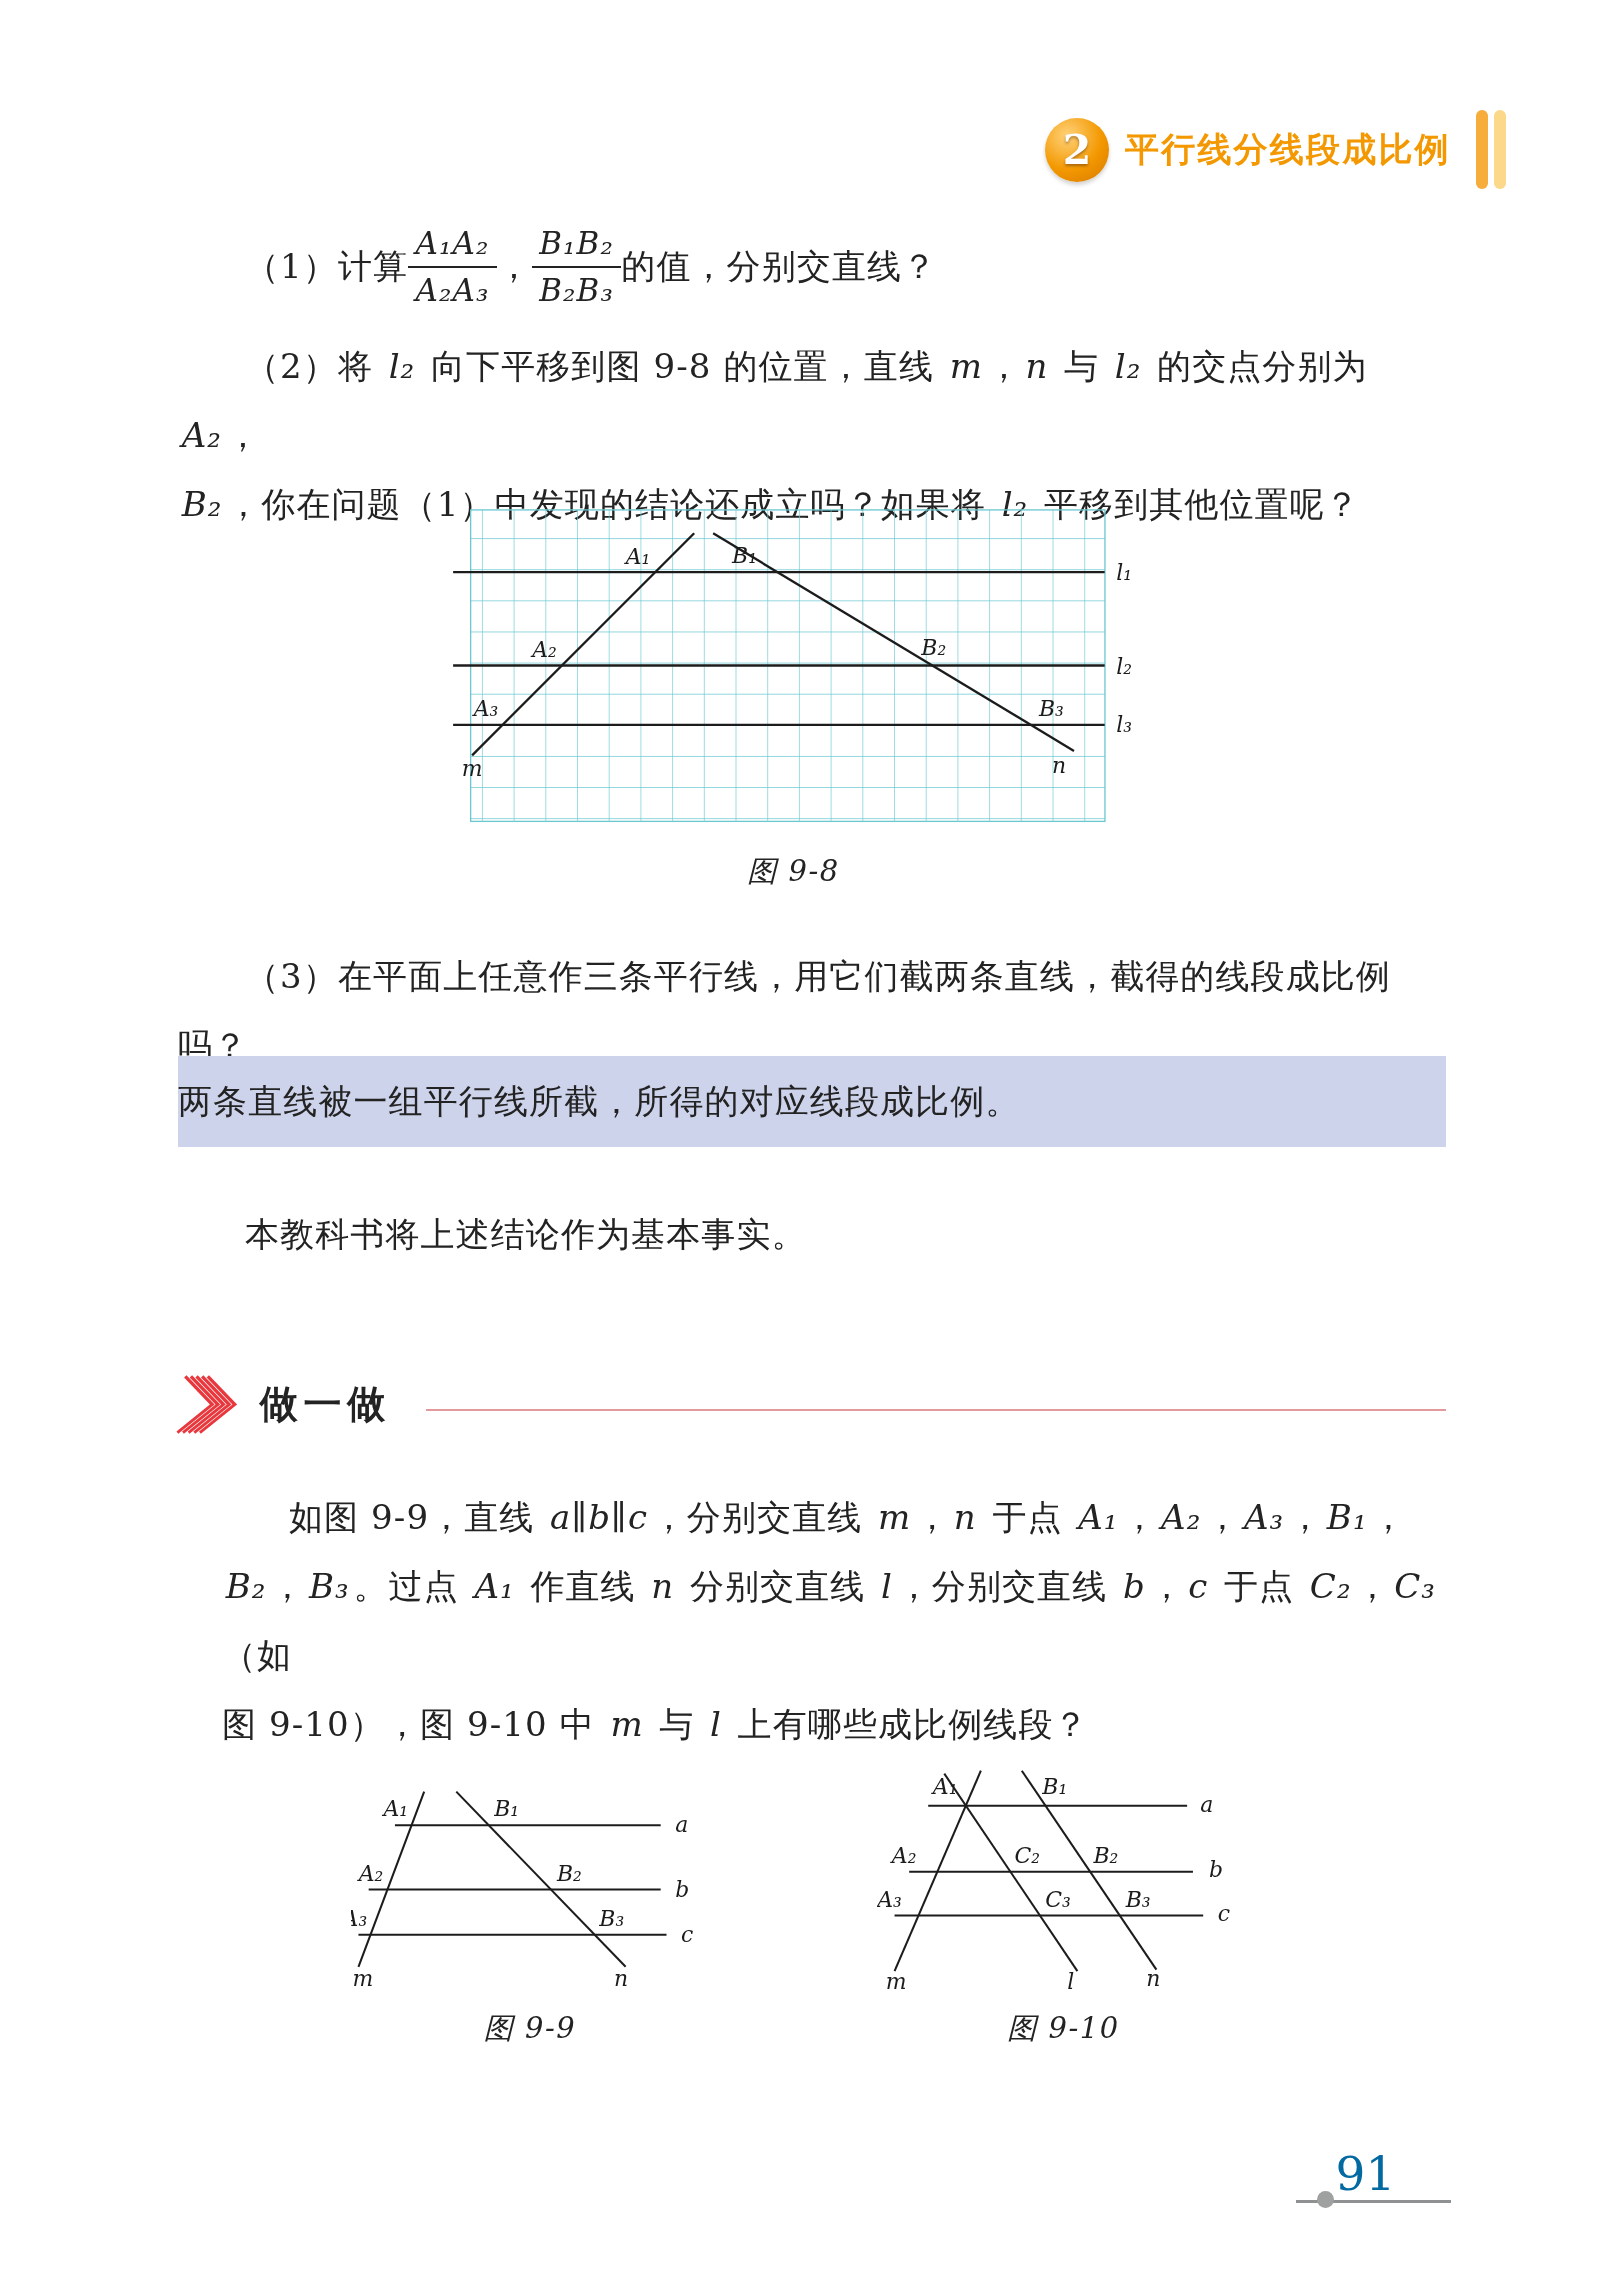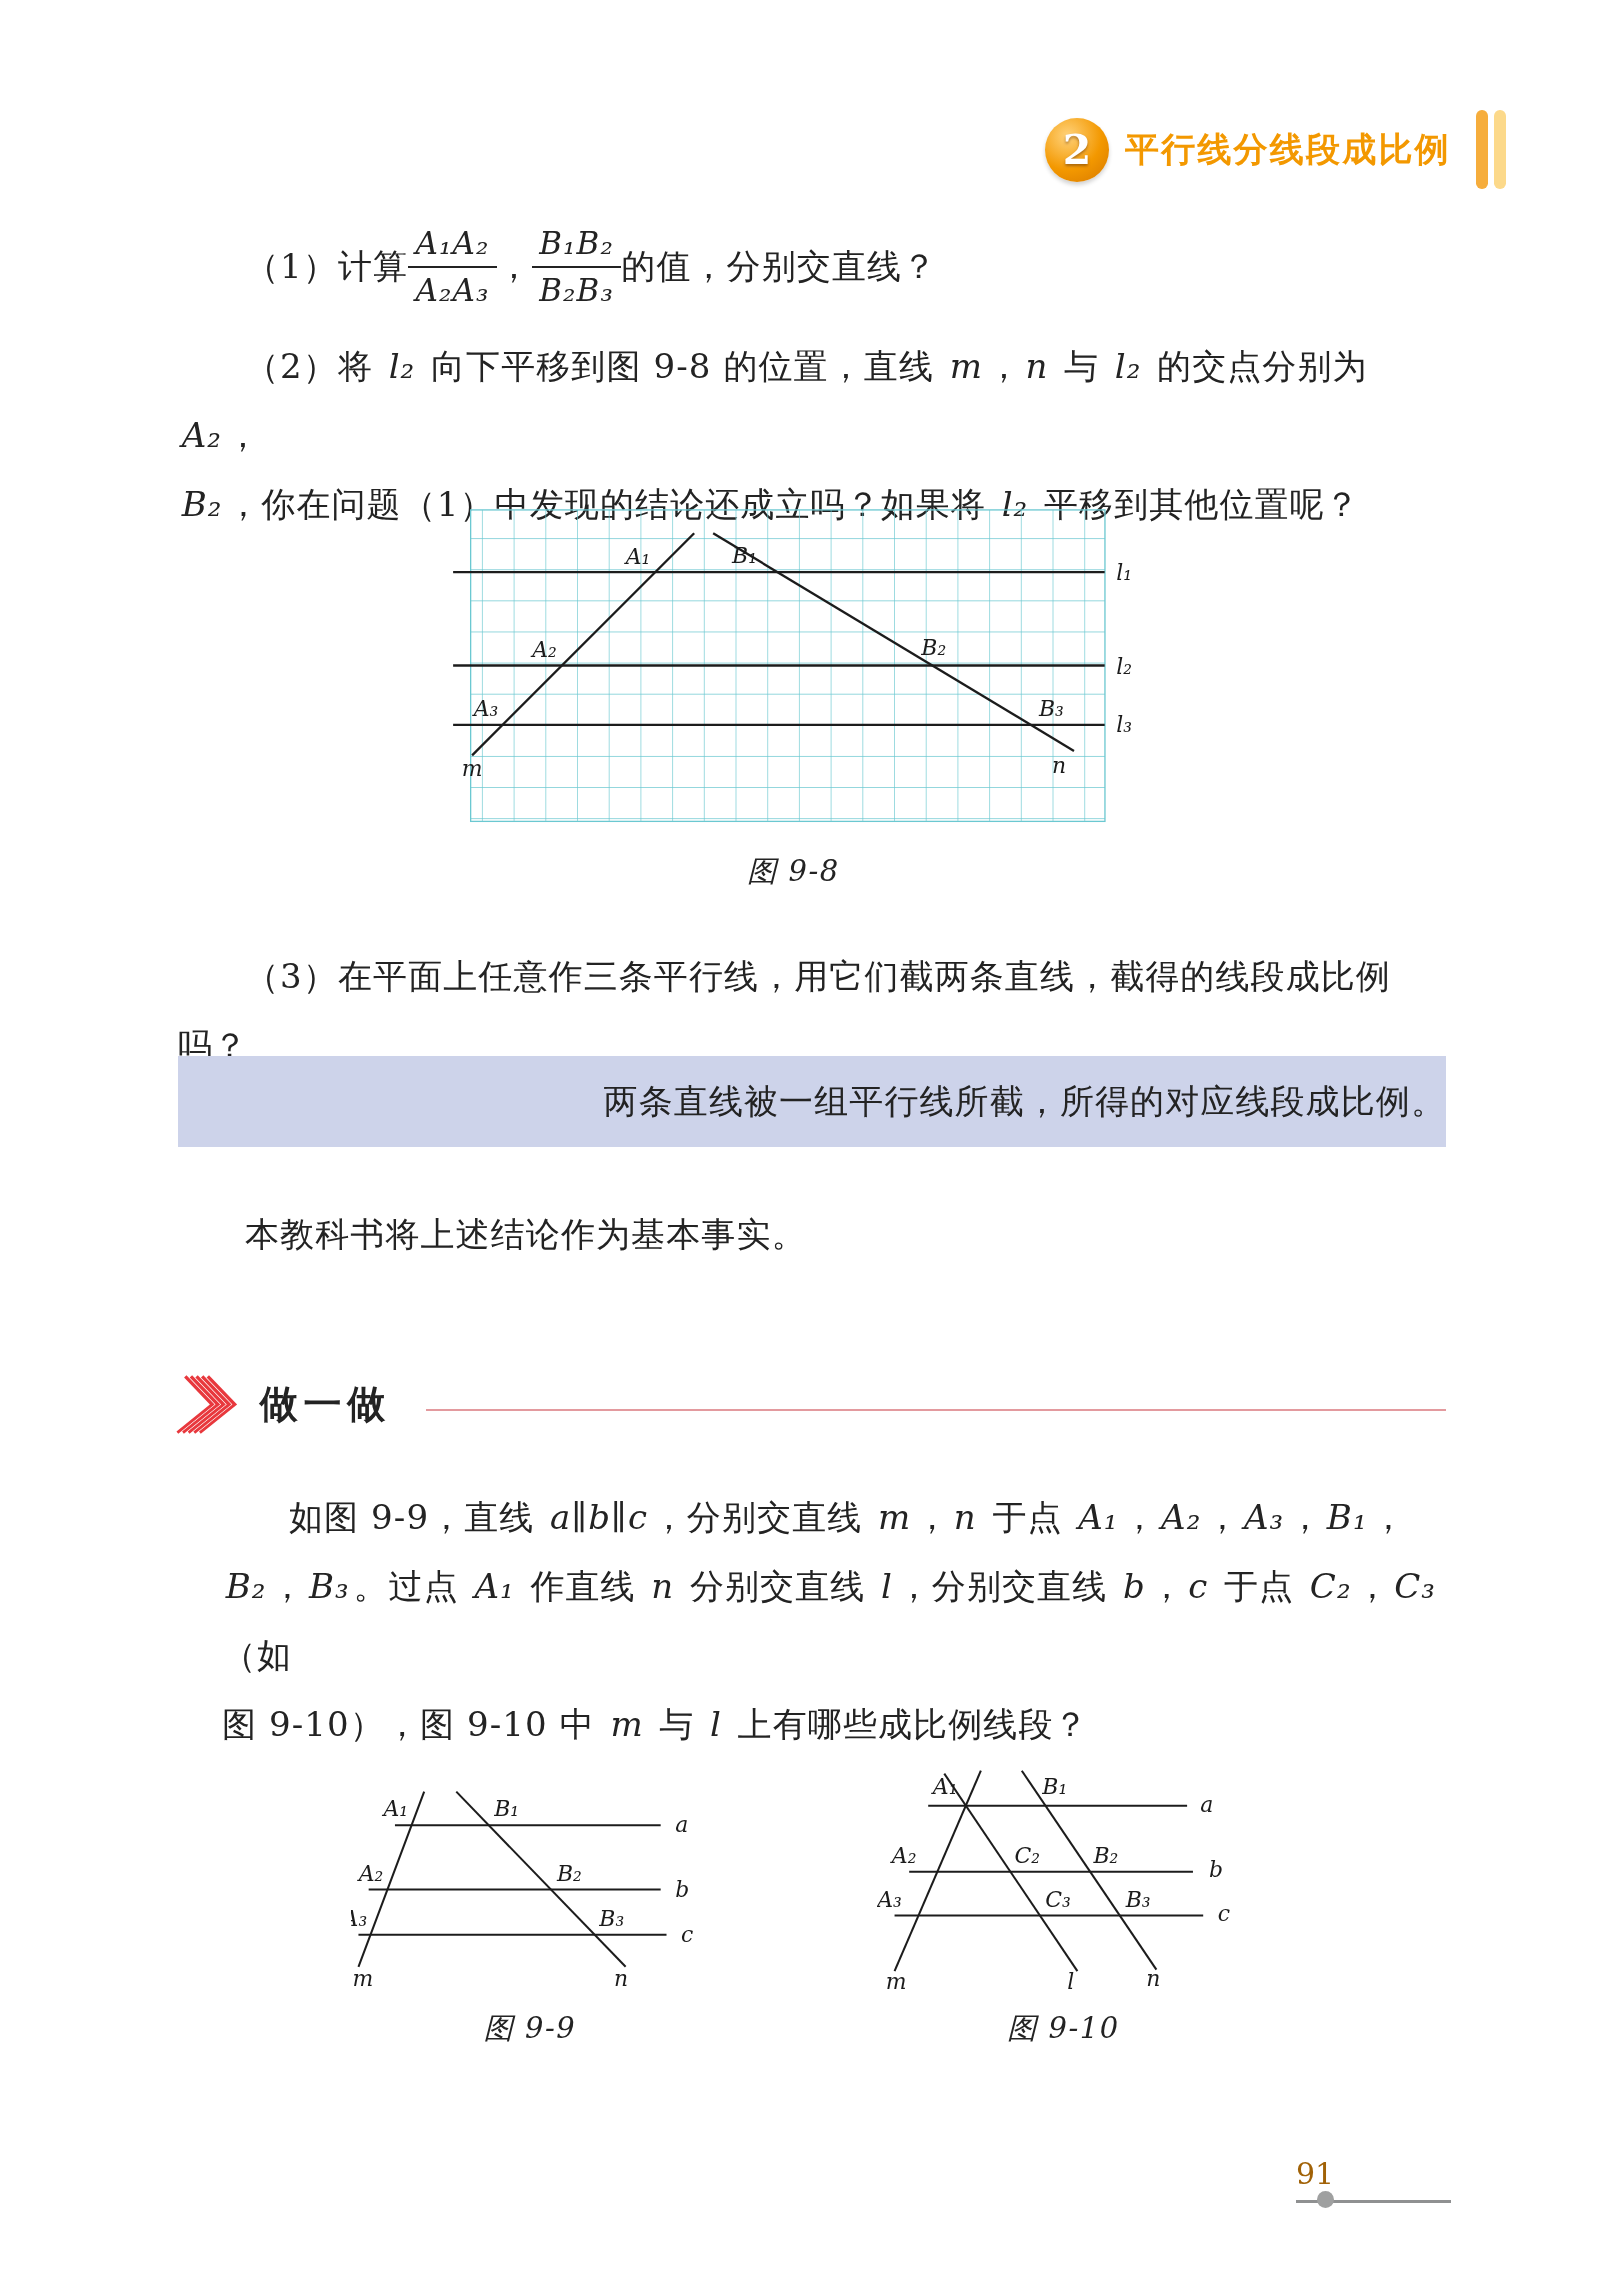--- a/index.html
+++ b/index.html
@@ -44,21 +44,21 @@
   .frac .den { padding:3.7px 7.3px 0; }
 
   .p2 { top:332px; }
   .p3 { top:942px; }
   .p4 { top:1200px; }
   .p5 { top:1483px;margin-left:44px; }
 
   
   .fact-box {
     position:absolute; top:1056px; left:178px; width:1268px; height:91px;
-    background:#cdd3ea; display:flex; align-items:center; justify-content:flex-end;
+    background:#cdd3ea; display:flex; align-items:center; justify-content:flex-start;
     font-size:34px; letter-spacing:1.1px;
   }
 
   
   .fig8-wrap { position:absolute; top:507px; left:450px; width:687px; text-align:center; }
   .fig8-wrap svg { width:687px; height:336px; display:block; }
   .fig-caption { font-size:29px; margin-top:8.8px; color:#232323; letter-spacing:1.5px;font-style:italic; }
 
   .figlabel text { font-family:"DejaVu Serif","Liberation Serif",serif; font-style:italic; font-size:15px; fill:#1c1c1c; }
 
@@ -69,21 +69,21 @@
 
   
   .figrow { position:absolute; top:1759px; left:351px; display:flex; gap:168px; align-items:flex-end; }
   .figcol { text-align:center; }
   .figcol.f9 svg { width:358px; height:219px; display:block; }
   .figcol.f10 svg { width:373px; height:237px; display:block; }
   .figcol .fig-caption { margin-top:13px; }
 
   
   .footer { position:absolute; top:2152px; left:1296px; width:155px; }
-  .pagenum { text-align:left; font-size:30px; line-height:44px; color:#a16207; padding-right:16px; }
+  .pagenum { text-align:center; font-size:47px; line-height:44px; color:#0369a1; padding-right:16px; }
   .footer-rule { position:relative; height:2.2px; background:#8f9091; margin-top:4.4px; }
   .footer-dot { position:absolute; left:20.5px; top:-9.5px; width:17.5px; height:17.5px; border-radius:50%; background:#9fa0a0; }
 </style>
 </head>
 <body>
 
 <div class="page">
 
   <div class="header">
     <div class="badge">2</div>

